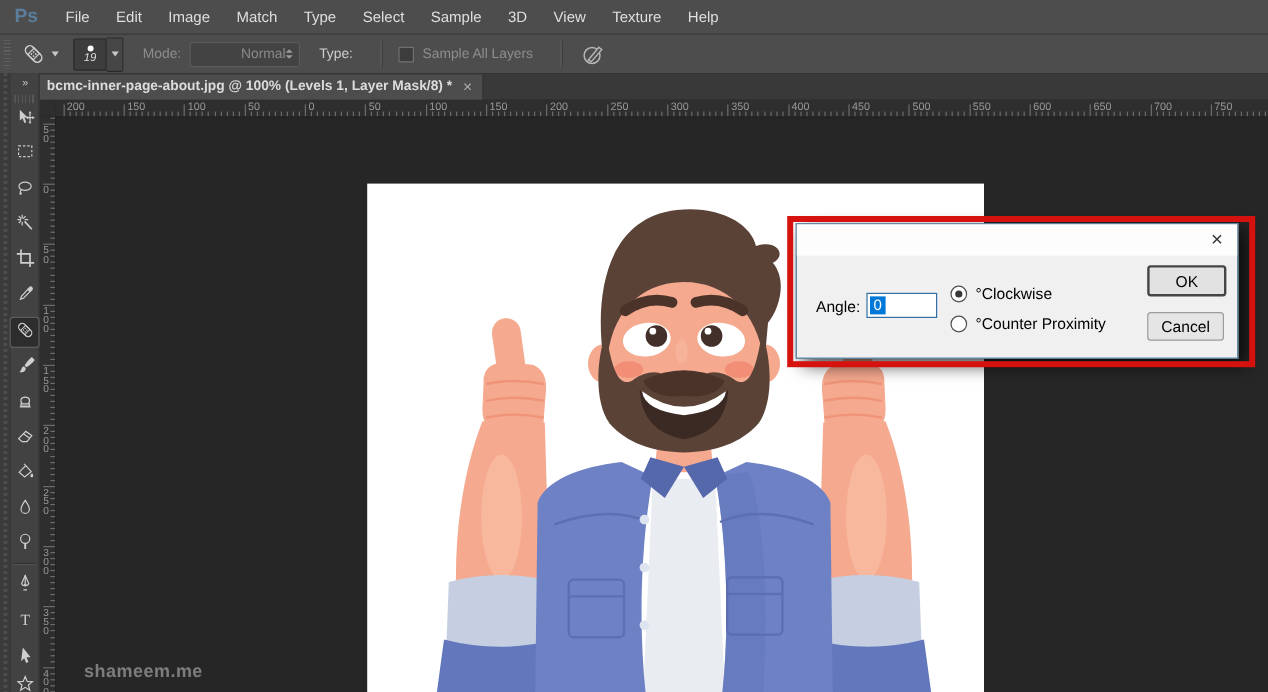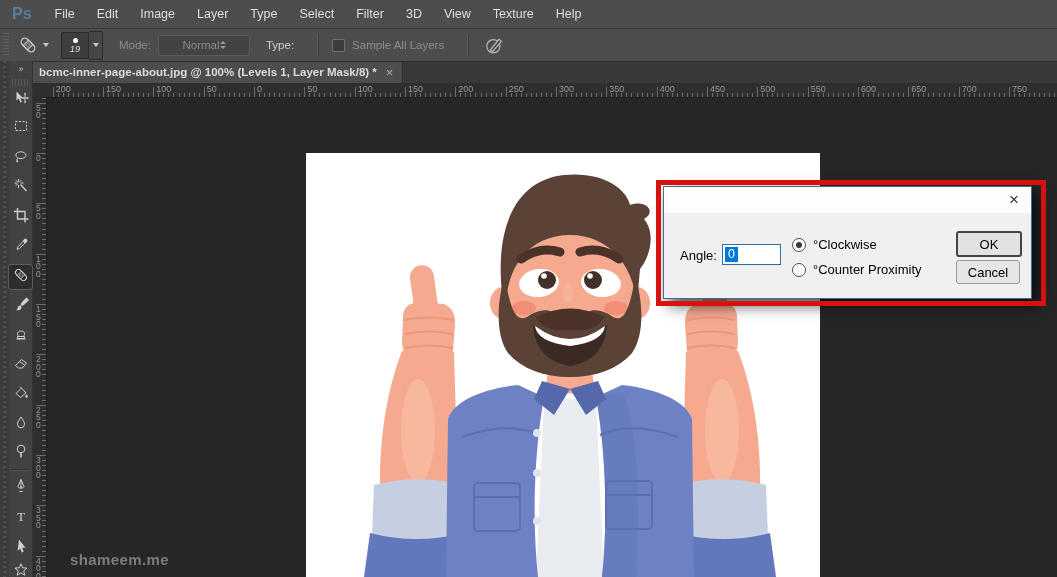--- a/index.html
+++ b/index.html
@@ -22,21 +22,21 @@
   .brush-box{width:26px;height:25px;background:#3d3d3d;border:1px solid #2a2a2a;border-radius:2px 0 0 2px;
              display:flex;flex-direction:column;align-items:center;justify-content:center;margin-left:6px;font-style:italic;}
   .brush-box .dot{width:5px;height:5px;border-radius:50%;background:#fff;margin-bottom:1px;}
   .brush-box .bsize{color:#ddd;font-size:9.5px;line-height:9px;}
   .brush-dd{width:13px;height:27px;background:#464646;border:1px solid #2a2a2a;border-left:none;
             border-radius:0 2px 2px 0;display:flex;align-items:center;justify-content:center;}
   .brush-dd .caret{margin:0;}
   .ob-label{color:#cfcfcf;font-size:11.5px;margin:0 7px 0 16px;}
   .ob-label.dim{color:#8d8d8d;}
   .dropdown{width:80px;height:19px;background:#434343;border:1px solid #5a5a5a;border-radius:2px;
-            display:flex;align-items:center;justify-content:center;padding:0 5px;}
+            display:flex;align-items:center;justify-content:flex-end;padding:0 5px;}
   .dropdown span{color:#8a8a8a;font-size:11.5px;}
   .updown{display:flex;flex-direction:column;gap:2px;}
   .updown i{display:block;width:0;height:0;border-left:3px solid transparent;border-right:3px solid transparent;}
   .updown .up{border-bottom:3.5px solid #9a9a9a;}
   .updown .dn{border-top:3.5px solid #9a9a9a;}
   .seg{display:flex;gap:1px;margin-left:2px;}
   .seg-btn{height:19px;padding:0 13px;font-size:11.5px;display:flex;align-items:center;border-radius:2px;
            background:#606060;border:1px solid #787878;border-bottom-color:#4a4a4a;color:#e3e3e3;}
   .seg-btn.active{background:#2b2b2b;border:1px solid #1f1f1f;color:#ececec;}
   .vsep{width:1px;height:22px;background:#5e5e5e;margin:0 10px 0 16px;box-shadow:1px 0 0 #3c3c3c;}
@@ -103,24 +103,24 @@
 <body>
 
 <div id="app">
 
   <div class="menubar">
     <span class="logo">Ps</span>
     <nav class="menu-items" id="menu-items">
         <span class="menu-item">File</span>
         <span class="menu-item">Edit</span>
         <span class="menu-item">Image</span>
-        <span class="menu-item">Layer</span>
+        <span class="menu-item">Match</span>
         <span class="menu-item">Type</span>
         <span class="menu-item">Select</span>
-        <span class="menu-item">Filter</span>
+        <span class="menu-item">Sample</span>
         <span class="menu-item">3D</span>
         <span class="menu-item">View</span>
         <span class="menu-item">Texture</span>
         <span class="menu-item">Help</span>
       </nav>
   </div>
 
   <div class="optionsbar">
     <div class="ob-grip"></div>
     <span class="ob-tool-ico" id="ob-tool-icon">
@@ -708,20 +708,20 @@
           <div class="radio-row" style="top: 24px;">
             <span class="radio on"></span>
             <span class="radio-label">°Clockwise</span>
           </div>
           <div class="radio-row" style="top: 49px;">
             <span class="radio"></span>
             <span class="radio-label">°Counter Proximity</span>
           </div>
         </div>
       <div id="dlg-buttons">
-          <div class="dlg-btn default" style="top: 18px; text-align: right;">OK</div>
+          <div class="dlg-btn default" style="top: 8px; text-align: right;">OK</div>
           <div class="dlg-btn" style="top: 47px;">Cancel</div>
         </div>
     </div>
   </div>
 
   <div class="annotation"></div>
 </div>
 
 </body></html>

